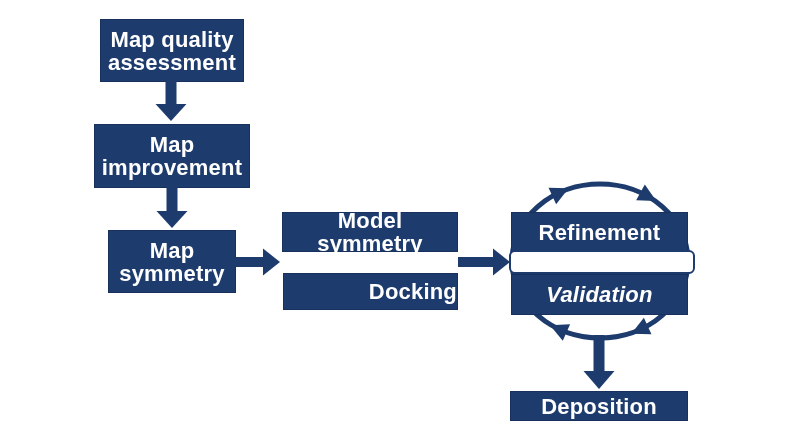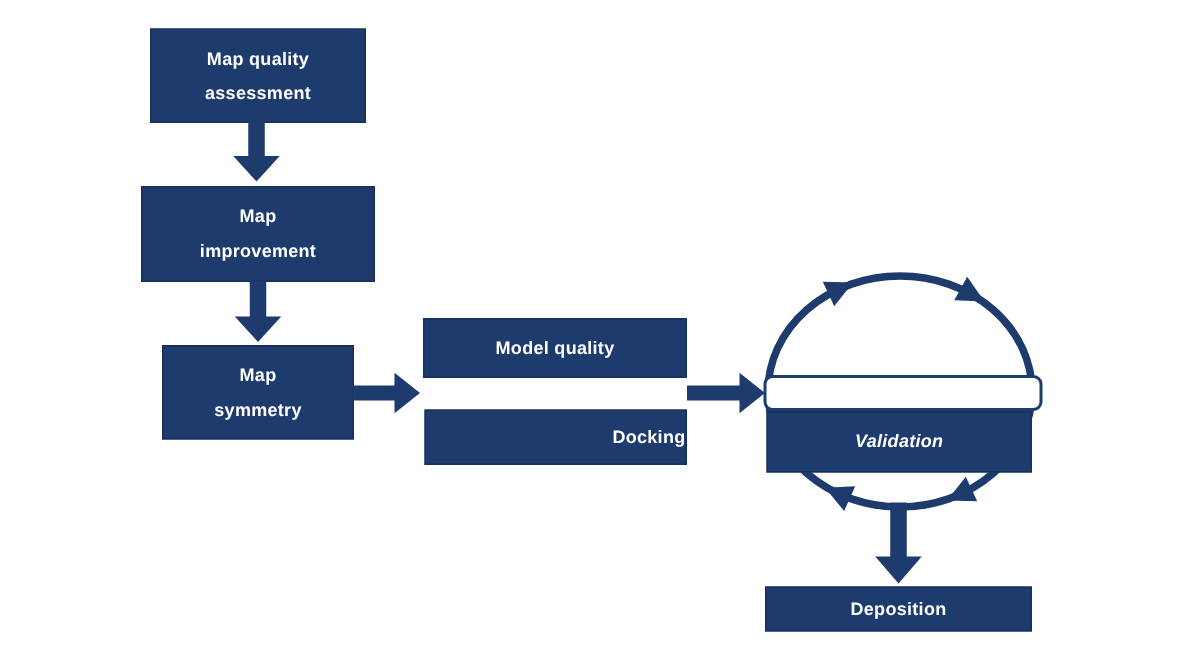--- a/index.html
+++ b/index.html
@@ -18,21 +18,21 @@
   #edge-layer { z-index: 4; }
   .node {
     position: absolute;
     box-sizing: border-box;
     display: flex;
     align-items: center;
     justify-content: center;
   }
   .node-label {
     color: #ffffff;
-    font-size: 12px;
+    font-size: 22px;
     line-height: 23px;
     font-weight: 700;
     text-align: center;
     white-space: pre-line;
     letter-spacing: 0.2px;
   }
 </style>
 </head>
 <body>
 
@@ -51,24 +51,27 @@
       </div>
       <div class="node" style="left: 94px; top: 124px; width: 156px; height: 64px; background: rgb(29, 59, 109); border: 1px solid rgb(23, 49, 92);">
         <span class="node-label">Map
 improvement</span>
       </div>
       <div class="node" style="left: 108px; top: 230px; width: 128px; height: 63px; background: rgb(29, 59, 109); border: 1px solid rgb(23, 49, 92);">
         <span class="node-label">Map
 symmetry</span>
       </div>
       <div class="node" style="left: 282px; top: 212px; width: 176px; height: 40px; background: rgb(29, 59, 109); border: 1px solid rgb(23, 49, 92);">
-        <span class="node-label">Model quality</span>
+        <span class="node-label">Model symmetry</span>
       </div>
       <div class="node" style="left: 283px; top: 273px; width: 175px; height: 37px; background: rgb(29, 59, 109); border: 1px solid rgb(23, 49, 92); justify-content: flex-end;">
         <span class="node-label">Docking</span>
+      </div>
+      <div class="node" style="left: 511px; top: 212px; width: 177px; height: 40px; background: rgb(29, 59, 109); border: 1px solid rgb(23, 49, 92);">
+        <span class="node-label">Refinement</span>
       </div>
       <div class="node" style="left: 511px; top: 274px; width: 177px; height: 41px; background: rgb(29, 59, 109); border: 1px solid rgb(23, 49, 92); font-style: italic;">
         <span class="node-label">Validation</span>
       </div>
       <div class="node" style="left: 510px; top: 391px; width: 178px; height: 30px; background: rgb(29, 59, 109); border: 1px solid rgb(23, 49, 92);">
         <span class="node-label">Deposition</span>
       </div>
     </div>
   <div id="gap-bar" style="left: 509px; top: 250px; width: 186px; height: 24px; background: rgb(255, 255, 255); border: 2px solid rgb(29, 59, 109); border-radius: 6px;"></div>
   <svg id="edge-layer" width="800" height="443">

